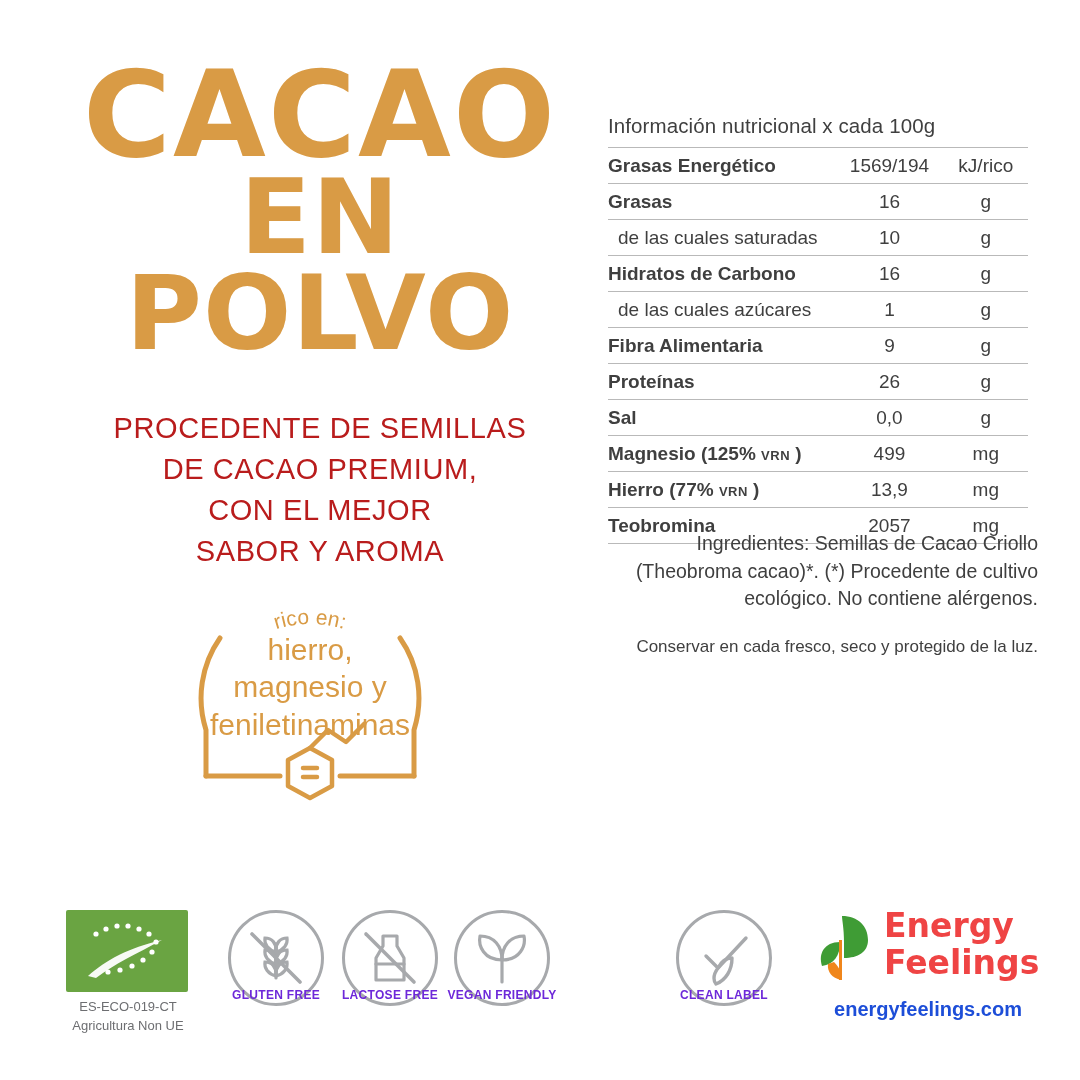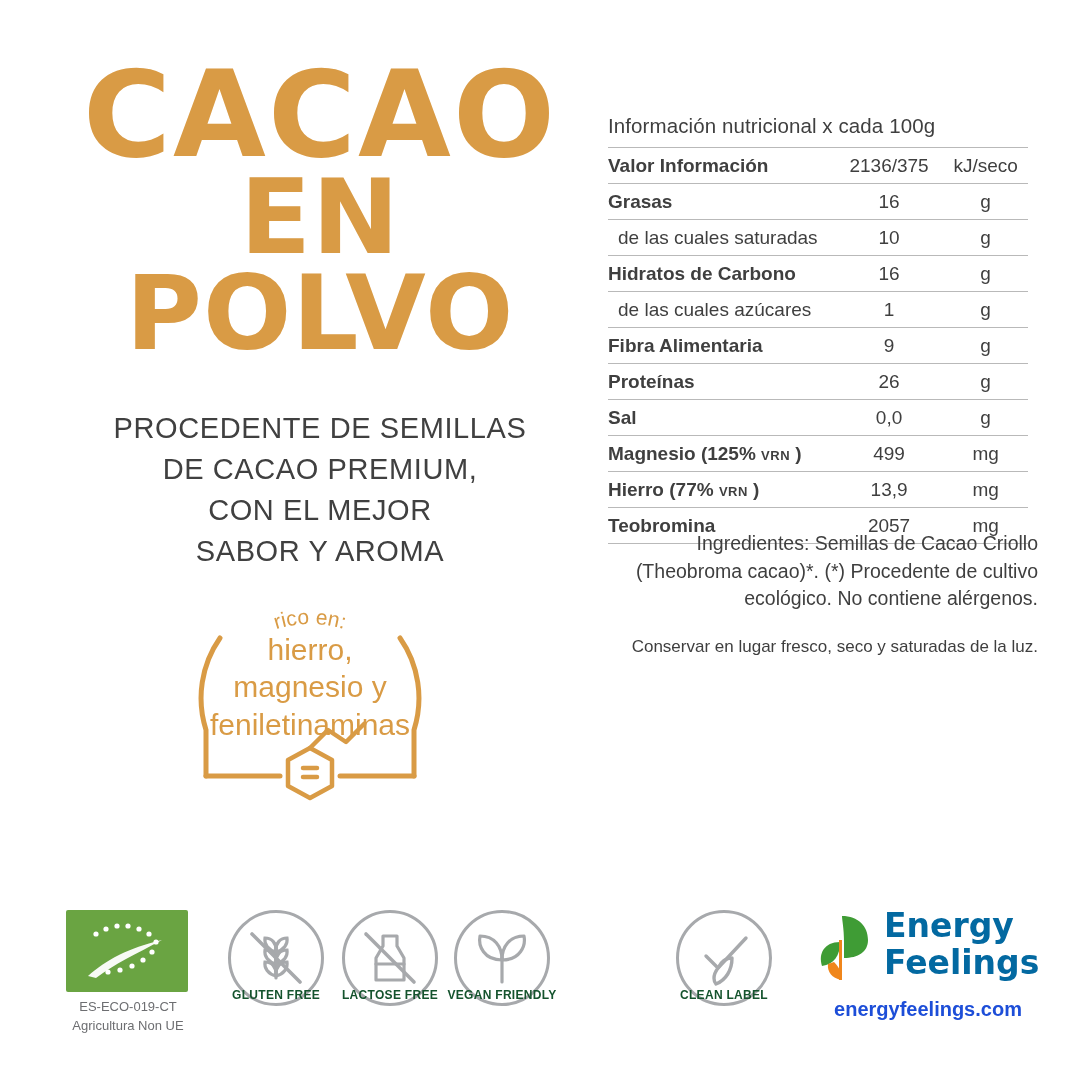--- a/index.html
+++ b/index.html
@@ -44,21 +44,21 @@
     letter-spacing: 2px;
   }
   .title-line2 {
     font-size: 104px;
     display: block;
     letter-spacing: 1px;
   }
   .subtitle {
     margin-top: 46px;
     text-align: center;
-    color: #404040;
+    color: #b91c1c;
     font-size: 29px;
     line-height: 1.42;
     letter-spacing: 0.6px;
     font-family: "Liberation Sans", sans-serif;
   }
   .subtitle div { white-space: nowrap; }
 
   
   .rico-badge {
     position: absolute;
@@ -163,21 +163,21 @@
     border-radius: 50%;
   }
   .badge .cap {
     position: absolute;
     width: 150px;
     left: -27px;
     top: 78px;
     text-align: center;
     font-size: 12px;
     font-weight: bold;
-    color: #14532d;
+    color: #6d28d9;
     letter-spacing: 0.3px;
   }
   .badge svg { position: absolute; left: 0; top: 0; }
   #badge-gluten { left: 228px; }
   #badge-lactose { left: 342px; }
   #badge-vegan { left: 454px; }
   #badge-gmo { left: 566px; }
   #badge-clean { left: 676px; }
 
   .brand {
@@ -193,21 +193,21 @@
     width: 60px;
     height: 70px;
   }
   .brand-name {
     position: absolute;
     left: 72px;
     top: 2px;
     font-family: "DejaVu Sans", sans-serif;
     font-weight: bold;
     font-size: 33px;
-    color: #0369a1;
+    color: #ef4444;
     line-height: 1.12;
   }
   .brand-url {
     position: absolute;
     left: 0;
     top: 92px;
     width: 232px;
     text-align: center;
     font-size: 20px;
     font-weight: bold;
@@ -262,23 +262,23 @@
       <text x="150" y="155" text-anchor="middle" font-family="Liberation Sans, sans-serif" font-size="30" fill="#d99b45">feniletinaminas</text>
     </svg>
 
   </div>
 
   <div class="nutri">
     <div class="nutri-title">Información nutricional x cada 100g</div>
     <table class="nutri-table">
       <tbody id="nutri-body">
           <tr>
-            <td class="c-name bold">Valor Información</td>
-            <td class="c-val">2136/375</td>
-            <td class="c-unit">kJ/seco</td>
+            <td class="c-name bold">Grasas Energético</td>
+            <td class="c-val">1569/194</td>
+            <td class="c-unit">kJ/rico</td>
           </tr>
           <tr>
             <td class="c-name bold">Grasas</td>
             <td class="c-val">16</td>
             <td class="c-unit">g</td>
           </tr>
           <tr>
             <td class="c-name indent">de las cuales saturadas</td>
             <td class="c-val">10</td>
             <td class="c-unit">g</td>
@@ -324,21 +324,21 @@
             <td class="c-unit">mg</td>
           </tr>
         </tbody>
     </table>
   </div>
 
   <div class="info">
     <p class="ing">
       <span class="lbl">Ingredientes:</span><span> Semillas de Cacao Criollo (Theobroma cacao)*. (*) Procedente de cultivo ecológico. No contiene alérgenos.</span>
     </p>
-    <p class="cons">Conservar en lugar fresco, seco y saturadas de la luz.</p>
+    <p class="cons">Conservar en cada fresco, seco y protegido de la luz.</p>
   </div>
 
   <div class="bottom">
 
     <div class="eu-leaf">
       <svg width="122" height="82" viewBox="0 0 122 82" xmlns="http://www.w3.org/2000/svg">
         <g fill="#ffffff">
 
           <g>
             <circle cx="30" cy="24" r="2.6"></circle>

